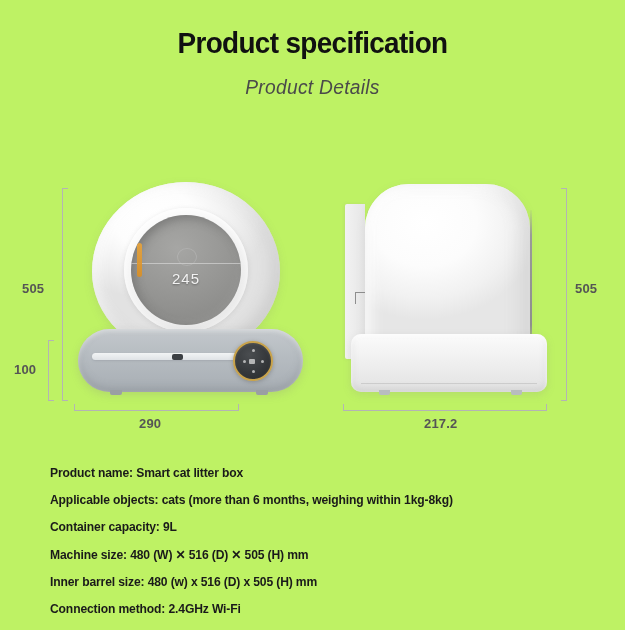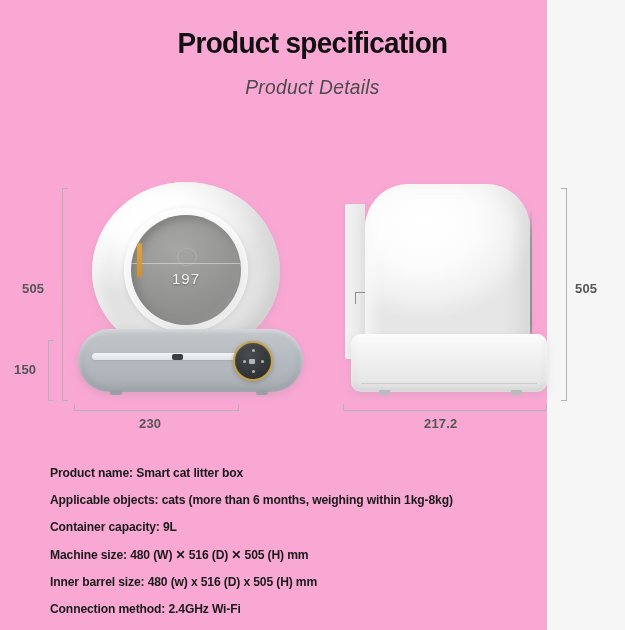--- a/index.html
+++ b/index.html
@@ -9,23 +9,23 @@
     width: 625px;
     height: 630px;
     background: #f6f6f6;
     font-family: "Liberation Sans", sans-serif;
     overflow: hidden;
     position: relative;
   }
 
   .page {
     position: relative;
-    width: 547px;
+    width: 625px;
     height: 630px;
-    background: #f9a8d4;
+    background: #bef264;
   }
 
   
   .header {
     position: absolute;
     top: 0; left: 0;
     width: 625px;
     text-align: center;
     padding-top: 26px;
   }
@@ -323,21 +323,21 @@
 
   <div class="figure-area">
 
     <div class="front-view">
       <div class="front-dome"></div>
       <div class="front-rim"></div>
       <div class="front-drum">
         <div class="drum-seam"></div>
         <div class="drum-circle"></div>
         <div class="drum-accent"></div>
-        <div class="drum-value">197</div>
+        <div class="drum-value">245</div>
       </div>
 
       <div class="front-base">
         <div class="base-slot"></div>
         <div class="base-sensor"></div>
         <div class="base-knob">
           <span class="knob-dot kd1"></span>
           <span class="knob-dot kd2"></span>
           <span class="knob-dot kd3"></span>
           <span class="knob-dot kd4"></span>
@@ -363,26 +363,26 @@
     </div>
 
     <div class="dim-line dim-v dim-505-left-line"></div>
     <div class="dim-cap-v dim-505-left-cap-top"></div>
     <div class="dim-cap-v dim-505-left-cap-bot"></div>
     <div class="dim-label dim-505-left-label">505</div>
 
     <div class="dim-line dim-v dim-150-line"></div>
     <div class="dim-cap-v dim-150-cap-top"></div>
     <div class="dim-cap-v dim-150-cap-bot"></div>
-    <div class="dim-label dim-150-label">150</div>
+    <div class="dim-label dim-150-label">100</div>
 
     <div class="dim-line dim-h dim-480-line"></div>
     <div class="dim-cap-h dim-480-cap-l"></div>
     <div class="dim-cap-h dim-480-cap-r"></div>
-    <div class="dim-label dim-480-label">230</div>
+    <div class="dim-label dim-480-label">290</div>
 
     <div class="dim-line dim-v dim-505-right-line"></div>
     <div class="dim-cap-v dim-505-right-cap-top"></div>
     <div class="dim-cap-v dim-505-right-cap-bot"></div>
     <div class="dim-label dim-505-right-label">505</div>
 
     <div class="dim-line dim-h dim-5205-line"></div>
     <div class="dim-cap-h dim-5205-cap-l"></div>
     <div class="dim-cap-h dim-5205-cap-r"></div>
     <div class="dim-label dim-5205-label">217.2</div>

